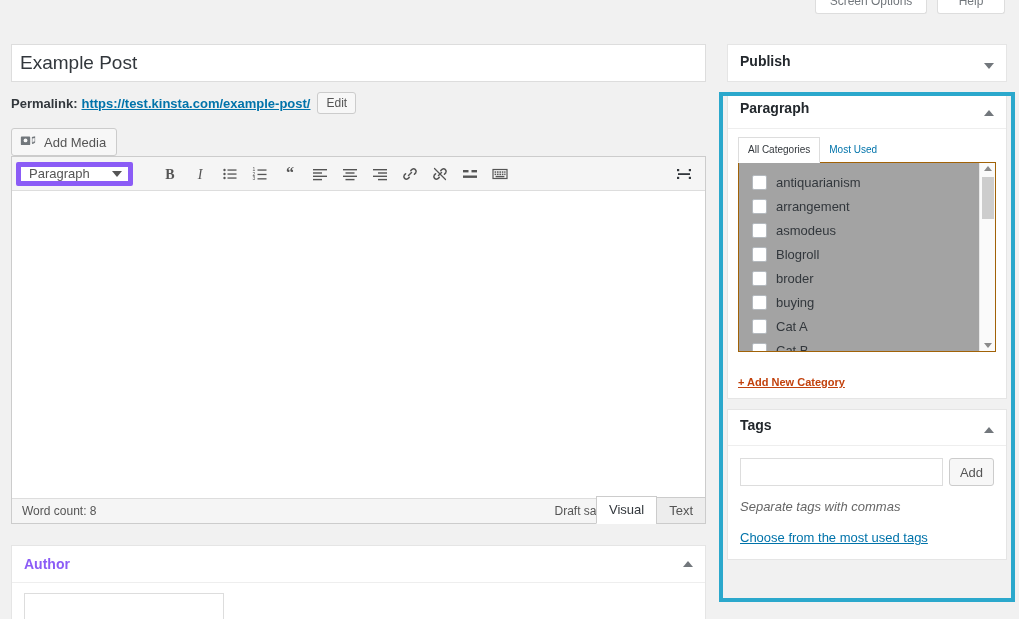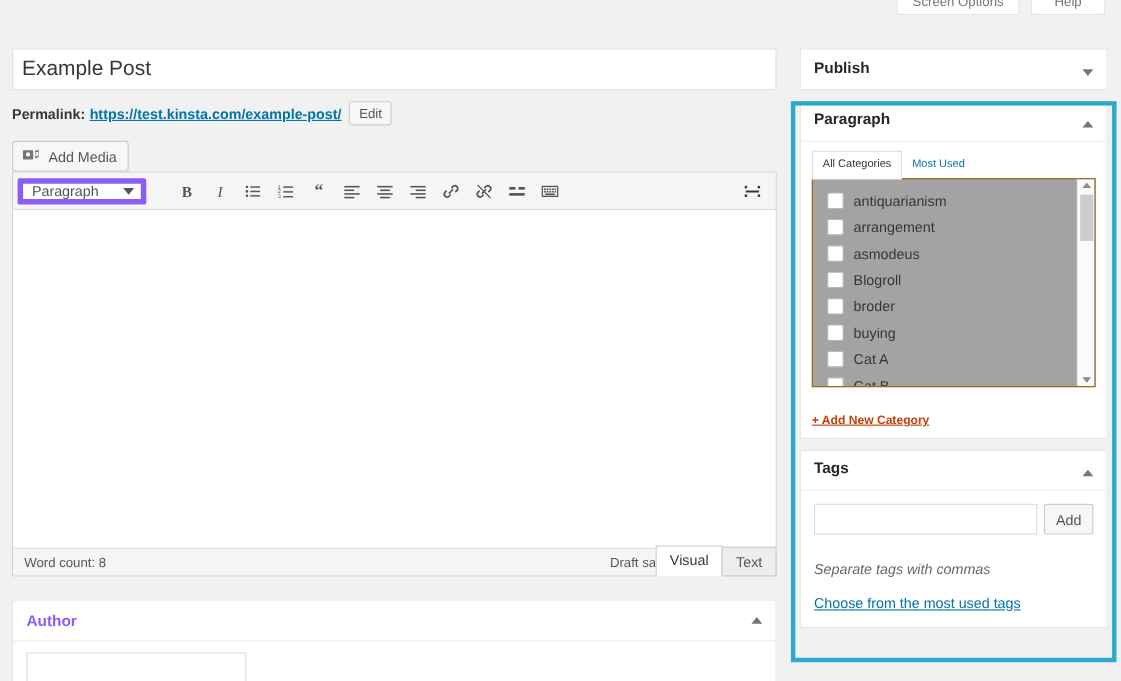--- a/index.html
+++ b/index.html
@@ -349,21 +349,21 @@
   .tag-add {
     width: 45px; height: 28px;
     background: #f7f7f7;
     border: 1px solid #ccc;
     border-radius: 3px;
     font-size: 13px; color: #555;
     cursor: pointer;
     font-family: "Liberation Sans", sans-serif;
   }
   .tag-hint {
-    margin-top: 24px;
+    margin-top: 13px;
     font-size: 13px;
     font-style: italic;
     color: #666;
   }
   .tag-link {
     display: block;
     margin-top: 16px;
     font-size: 13px;
     color: #0073aa;
     text-decoration: underline;

